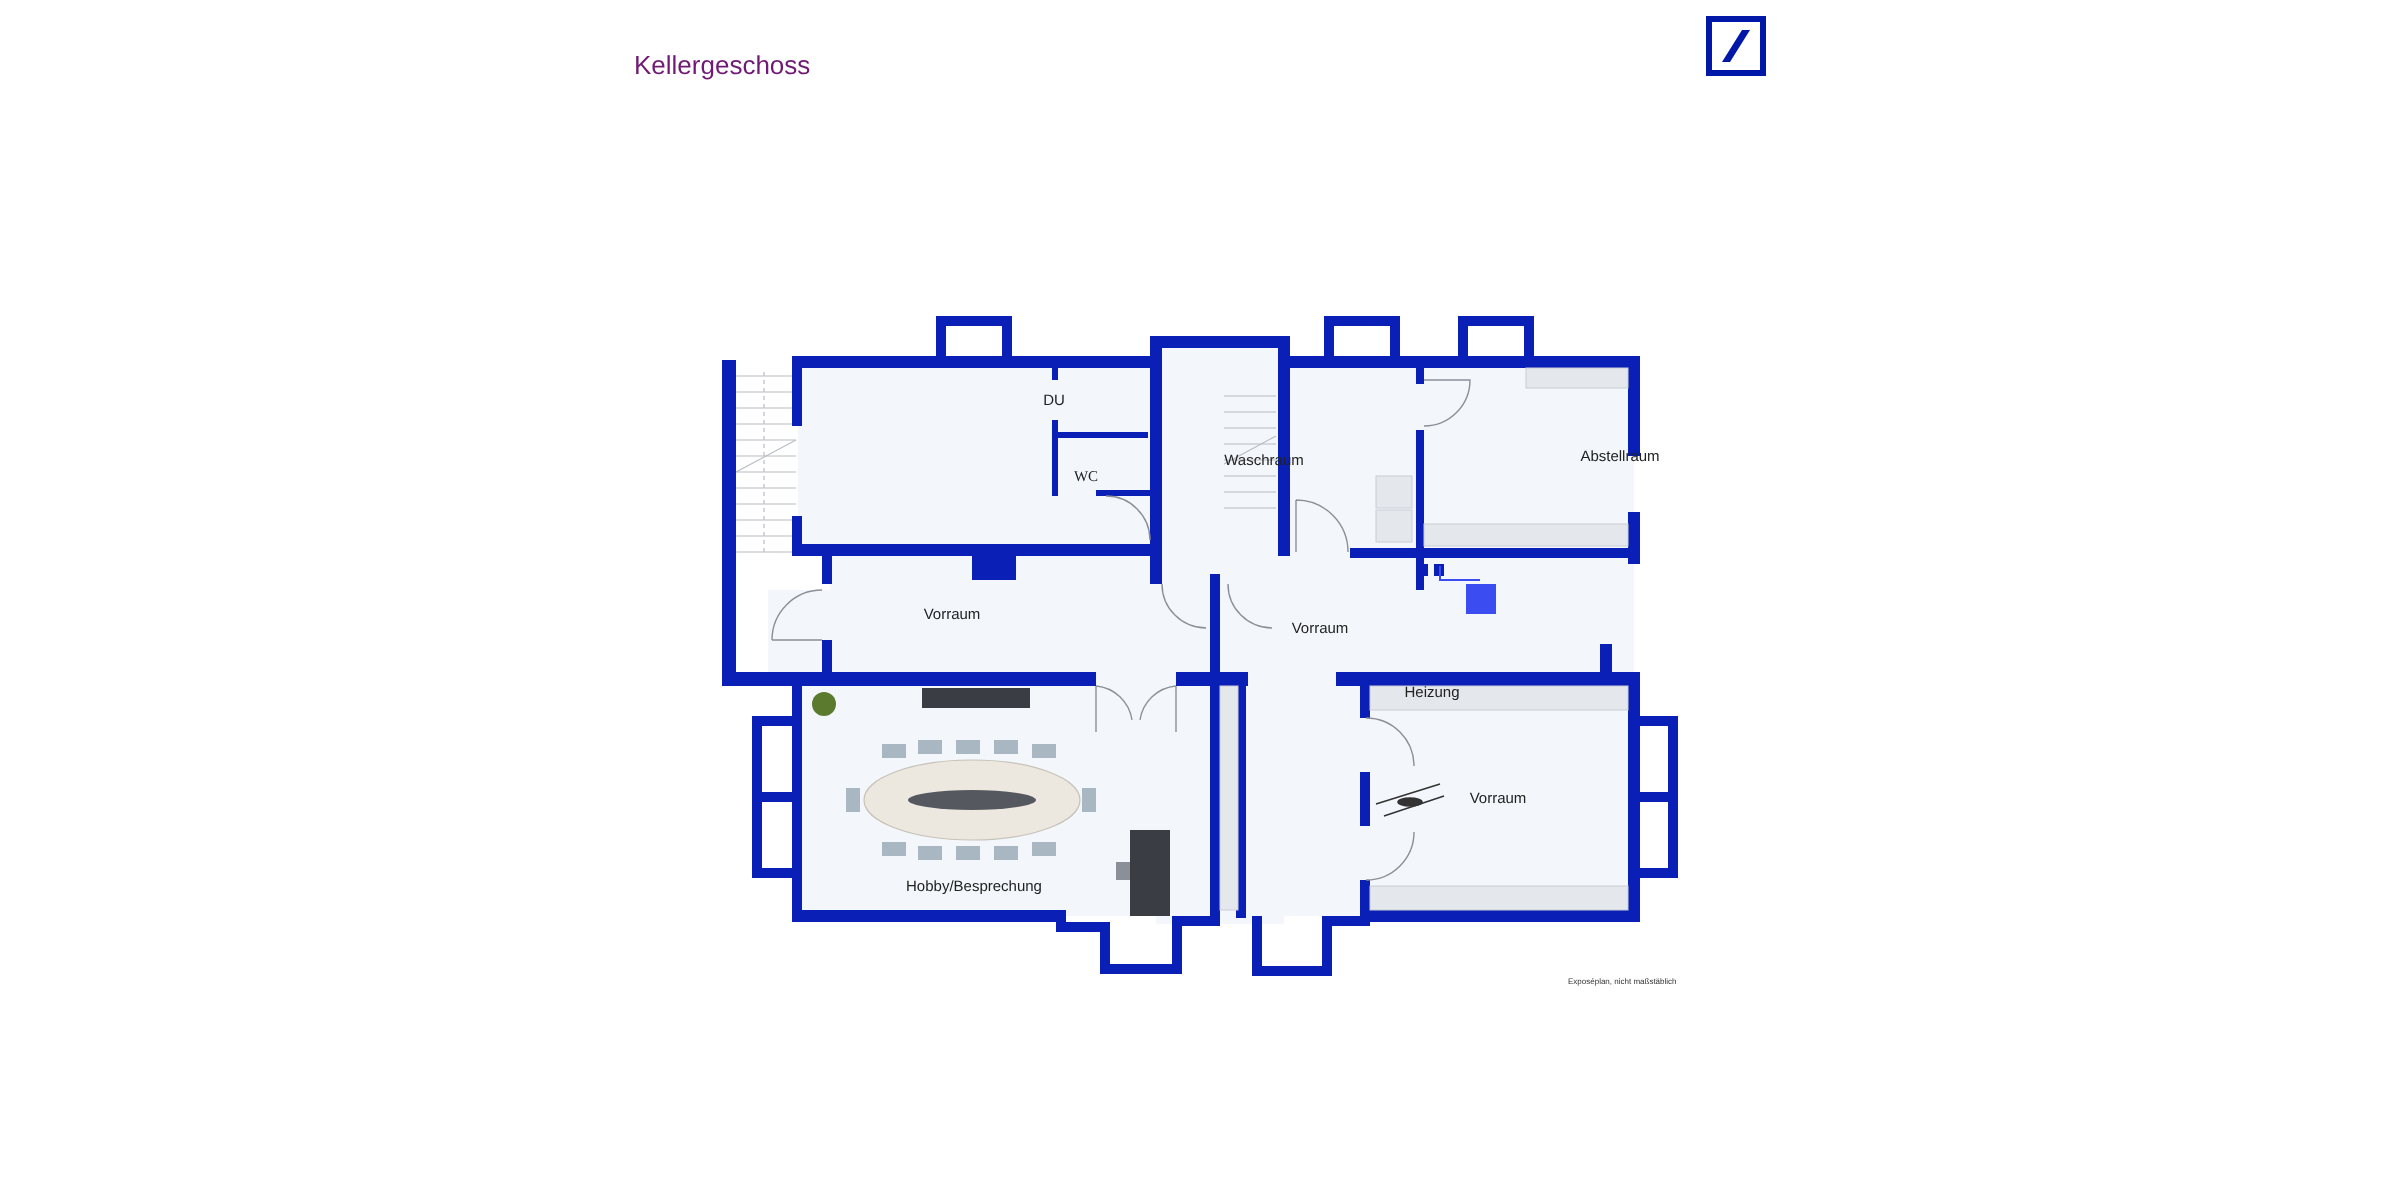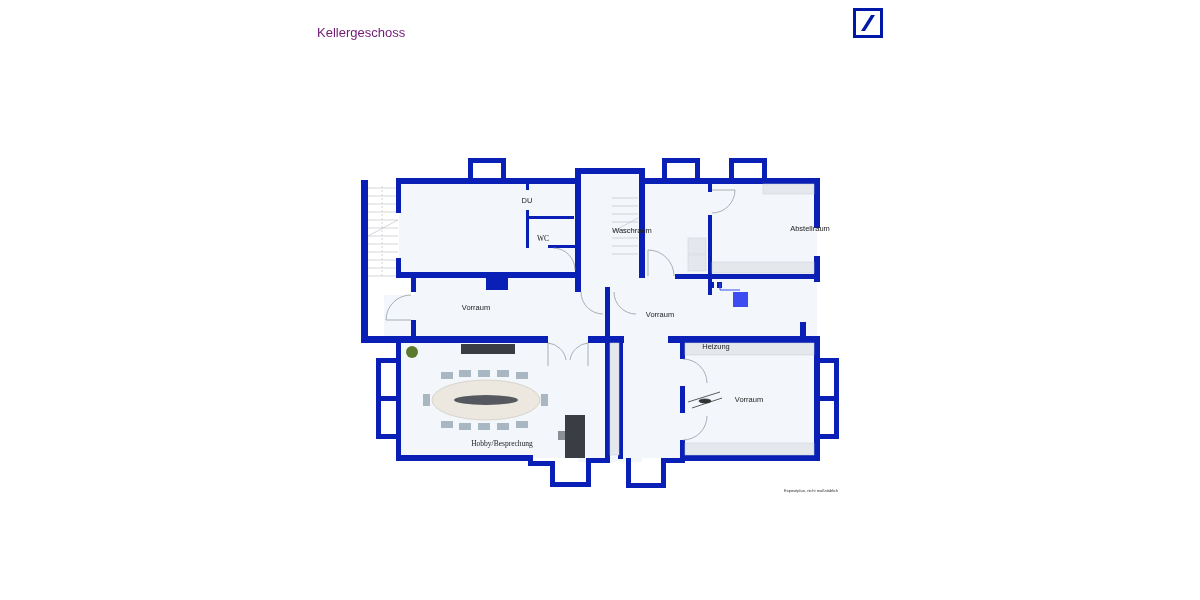--- a/index.html
+++ b/index.html
@@ -174,15 +174,15 @@
 </svg>
 
 <div class="room-label" style="left:527px;top:200px;">DU</div>
 <div class="room-label" style="left:543px;top:238px;font-family:Liberation Serif, serif;">WC</div>
 <div class="room-label" style="left:476px;top:307px;">Vorraum</div>
 <div class="room-label" style="left:632px;top:230px;">Waschraum</div>
 <div class="room-label" style="left:763px;top:228px;margin-left:47px;">Abstellraum</div>
 <div class="room-label" style="left:660px;top:314px;">Vorraum</div>
 <div class="room-label" style="left:716px;top:319px;margin-top:27px;">Heizung</div>
 <div class="room-label" style="left:749px;top:399px;">Vorraum</div>
-<div class="room-label" style="left:502px;top:443px;font-family:Liberation Serif, serif;">Hobby/Besprechung</div>
+<div class="room-label" style="left:487px;top:443px;">Hobby/Besprechung</div>
 
 <div class="foot">Exposéplan, nicht maßstäblich</div>
 
 </body></html>

